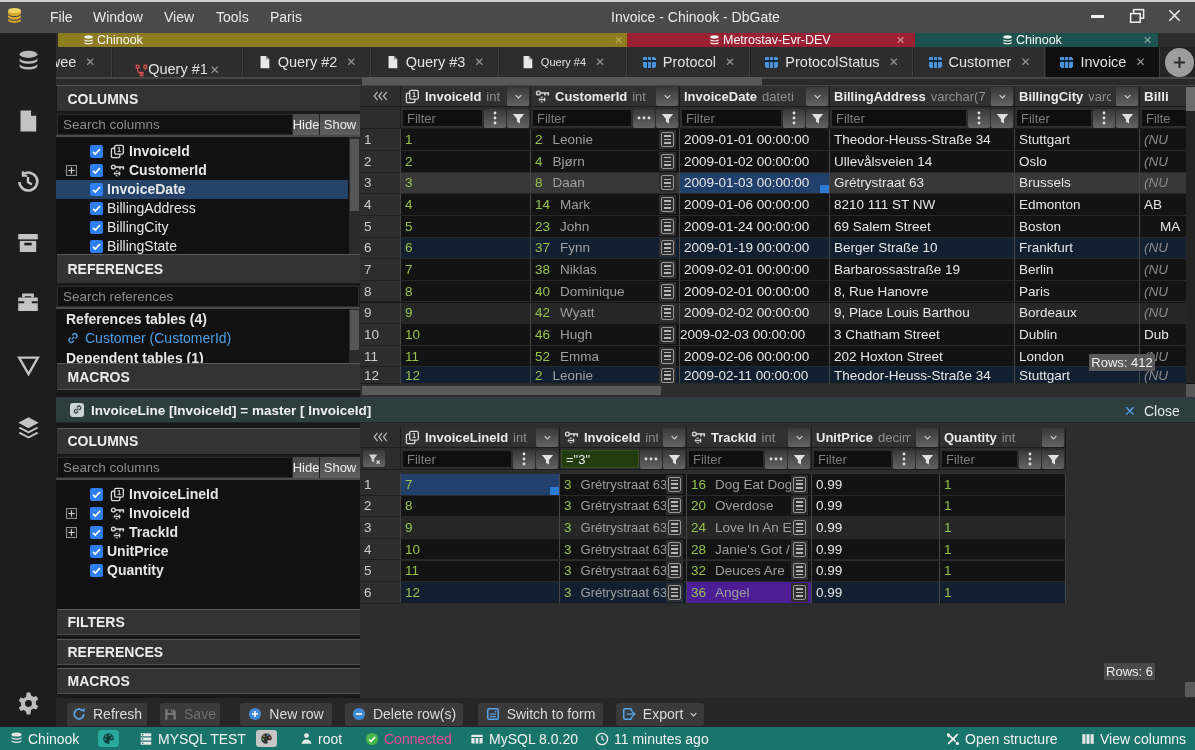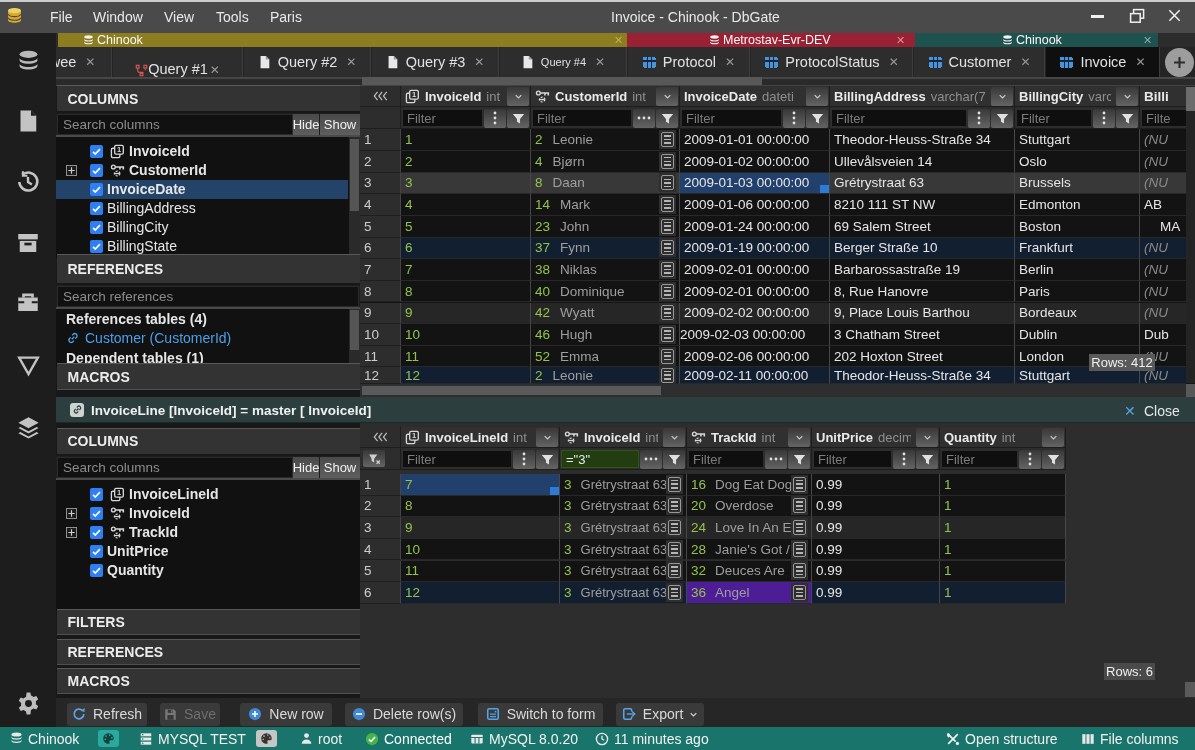--- a/index.html
+++ b/index.html
@@ -1396,21 +1396,21 @@
       <circle cx="8" cy="4.4" r="3" fill="#e8e8e8"></circle>
       <path d="M2 14.5c0-3.3 2.7-5.3 6-5.3s6 2 6 5.3z" fill="#e8e8e8"></path>
     </svg>
     <span style="font-size:14px;color:#f2f2f2">root</span>
   </div>
 <div class="abs" style="left:365px;top:727px;height:23px;display:flex;align-items:center;gap:5px">
     <svg width="14" height="14" viewBox="0 0 16 16">
       <circle cx="8" cy="8" r="7" fill="#46b548"></circle>
       <path d="M4.5 8.4l2.4 2.4 4.6-5" fill="none" stroke="#fff" stroke-width="1.8"></path>
     </svg>
-    <span style="font-size:14px;color:#ffffff">Connected</span>
+    <span style="font-size:14px;color:#ec4899">Connected</span>
   </div>
 <div class="abs" style="left:470px;top:727px;height:23px;display:flex;align-items:center;gap:5px">
     <svg width="14" height="14" viewBox="0 0 16 16">
       <rect x="1.5" y="3" width="13" height="10" rx="1" fill="#e8e8e8"></rect>
       <path d="M1.5 6.2h13M5.8 6.2V13M10.2 6.2V13" stroke="#19746c" stroke-width="1.2"></path>
     </svg>
     <span style="font-size:14px;color:#f2f2f2">MySQL 8.0.20</span>
   </div>
 <div class="abs" style="left:595px;top:727px;height:23px;display:flex;align-items:center;gap:5px">
     <svg width="14" height="14" viewBox="0 0 16 16">
@@ -1427,13 +1427,13 @@
       <circle cx="13" cy="13" r="1.8" fill="#f0f0f0"></circle>
     </svg>
     <span style="font-size:14px;color:#f2f2f2">Open structure</span>
   </div>
 <div class="abs" style="left:1081px;top:727px;height:23px;display:flex;align-items:center;gap:5px">
     <svg width="14" height="14" viewBox="0 0 16 16">
       <rect x="1.5" y="2.5" width="3.6" height="11" fill="#e8e8e8"></rect>
       <rect x="6.2" y="2.5" width="3.6" height="11" fill="#e8e8e8"></rect>
       <rect x="10.9" y="2.5" width="3.6" height="11" fill="#e8e8e8"></rect>
     </svg>
-    <span style="font-size:14px;color:#f2f2f2">File columns</span>
+    <span style="font-size:14px;color:#f2f2f2">View columns</span>
   </div>
 </body></html>

